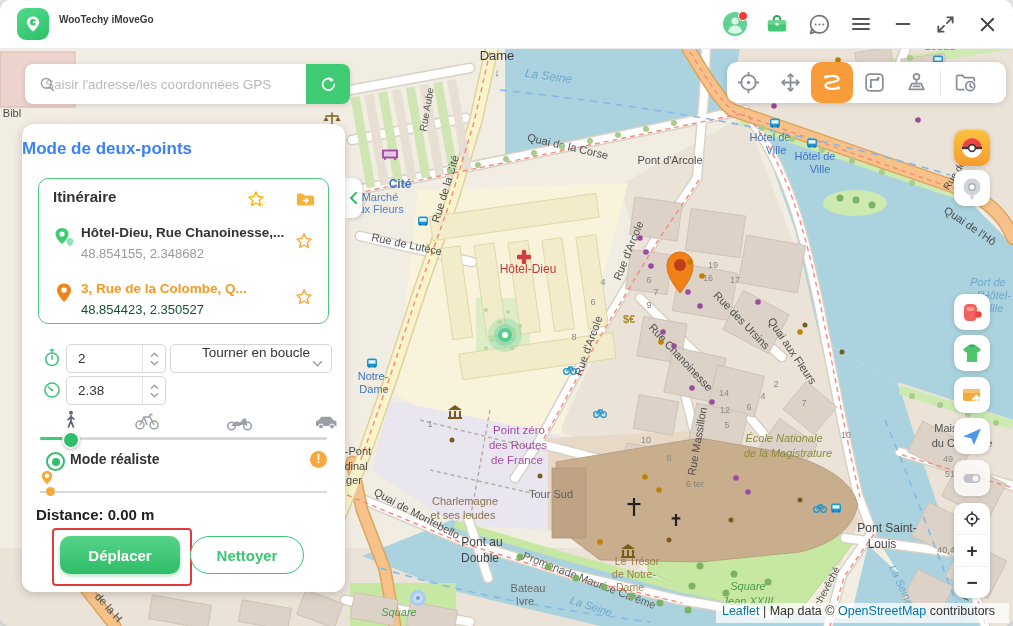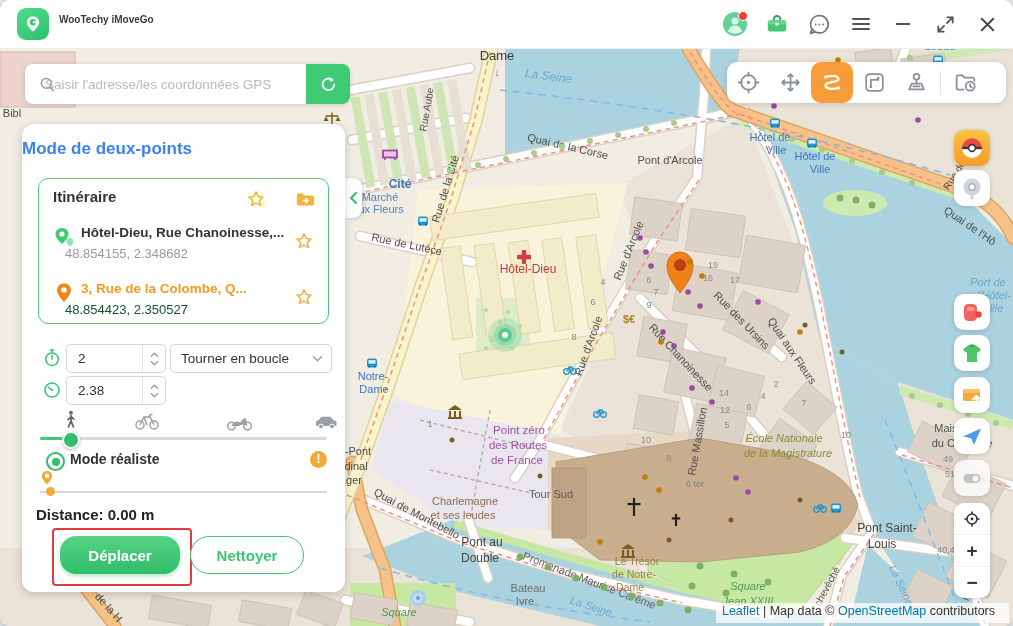--- a/index.html
+++ b/index.html
@@ -15,39 +15,39 @@
   .searchbar{position:absolute;left:25px;top:64px;width:325px;height:40px;background:#fff;border-radius:8px;box-shadow:0 1px 5px rgba(0,0,0,.15);z-index:20;display:flex;align-items:center;}
   .searchbar input{border:0;outline:0;flex:1;margin-left:18px;font-size:13.5px;color:#444;background:transparent;}
   .searchbar input::placeholder{color:#b9b9b9;}
   .search-go{position:absolute;right:0;top:0;width:44px;height:40px;background:#3ecb74;border-radius:0 8px 8px 0;display:flex;align-items:center;justify-content:center;cursor:pointer;}
   
   .panel{position:absolute;left:22px;top:124px;width:323px;height:468px;background:#fff;border-radius:12px;box-shadow:0 2px 10px rgba(0,0,0,.18);z-index:20;}
   .panel-title{position:absolute;left:0;top:15px;width:100%;text-align:left;font-size:17px;font-weight:bold;color:#3b82f6;}
   .route-card{position:absolute;left:16px;top:54px;width:289px;height:144px;border:1.5px solid #4ec880;border-radius:10px;}
   .route-h{position:absolute;left:14px;top:9px;font-size:15px;font-weight:bold;color:#333;}
   .rname{position:absolute;left:42px;width:205px;font-size:13.5px;font-weight:bold;color:#333;white-space:nowrap;overflow:hidden;}
-  .rcoord{position:absolute;left:26px;font-size:13px;color:#9a9a9a;}
+  .rcoord{position:absolute;left:42px;font-size:13px;color:#9a9a9a;}
   .spin{position:absolute;width:98px;height:27px;border:1px solid #d6d6d6;border-radius:5px;display:flex;align-items:center;}
   .spin input{border:0;outline:0;width:58px;margin-left:9px;font-size:13.5px;color:#333;background:transparent;}
   .spin .arr{margin-left:auto;width:22px;height:100%;border-left:1px solid #e4e4e4;display:flex;flex-direction:column;align-items:center;justify-content:center;gap:2px;cursor:pointer;}
   .sel{position:absolute;width:160px;height:27px;border:1px solid #d6d6d6;border-radius:5px;display:flex;align-items:center;font-size:13.5px;color:#333;cursor:pointer;}
   .sel span{margin-left:10px;}
   .sel svg{margin-left:auto;margin-right:8px;}
   .slider-track{position:absolute;left:18px;top:313px;width:287px;height:3px;background:#d9d9d9;border-radius:2px;}
   .slider-fill{position:absolute;left:0;top:0;height:3px;width:28px;background:#3ecb74;border-radius:2px;}
   .slider-knob{position:absolute;left:22px;top:-6px;width:14px;height:14px;border-radius:50%;background:#2fbf68;border:2.5px solid #fff;box-shadow:0 1px 3px rgba(0,0,0,.3);cursor:pointer;}
   .radio{position:absolute;left:24px;top:328px;width:15px;height:15px;border:2px solid #2fbf68;border-radius:50%;display:flex;align-items:center;justify-content:center;cursor:pointer;}
   .radio i{width:8px;height:8px;border-radius:50%;background:#2fbf68;}
   .mode-label{position:absolute;left:48px;top:327px;font-size:14px;font-weight:bold;color:#333;}
   .warn{position:absolute;right:18px;top:327px;width:17px;height:17px;border-radius:50%;background:#f5a83c;color:#fff;font-size:12px;font-weight:bold;text-align:center;line-height:17px;}
   .pline{position:absolute;left:18px;top:367px;width:287px;height:2px;background:#d9d9d9;}
   .pdot{position:absolute;left:24px;top:363px;width:9px;height:9px;border-radius:50%;background:#f5a83c;}
   .distance{position:absolute;left:14px;top:382px;font-size:15px;font-weight:bold;color:#222;}
   .redbox{position:absolute;left:30px;top:404px;width:136px;height:54px;border:2.5px solid #e23b3b;border-radius:4px;}
-  .btn-move{position:absolute;left:38px;top:412px;width:120px;height:38px;border-radius:16px;background:linear-gradient(180deg,#55d287,#2fbd68);color:#fff;font-size:15px;font-weight:bold;border:0;cursor:pointer;box-shadow:0 2px 4px rgba(47,189,104,.4);text-align:center;}
+  .btn-move{position:absolute;left:38px;top:412px;width:120px;height:38px;border-radius:10px;background:linear-gradient(180deg,#55d287,#2fbd68);color:#fff;font-size:15px;font-weight:bold;border:0;cursor:pointer;box-shadow:0 2px 4px rgba(47,189,104,.4);text-align:center;}
   .btn-clear{position:absolute;left:168px;top:412px;width:114px;height:38px;border-radius:19px;background:#fff;color:#3cc573;font-size:15px;font-weight:bold;border:1.5px solid #3cc573;cursor:pointer;}
   .collapse{position:absolute;left:345px;top:178px;width:17px;height:40px;background:#fff;border-radius:0 9px 9px 0;box-shadow:2px 1px 4px rgba(0,0,0,.15);z-index:19;display:flex;align-items:center;justify-content:center;color:#2fbf68;font-size:13px;font-weight:bold;cursor:pointer;}
   
   .toolbar{position:absolute;left:727px;top:62px;width:279px;height:41px;background:#fff;border-radius:10px;box-shadow:0 1px 6px rgba(0,0,0,.15);z-index:20;display:flex;align-items:center;padding:0;}
   .tool{width:42px;height:41px;display:flex;align-items:center;justify-content:center;cursor:pointer;}
   .tool.active{background:#f89c3a;border-radius:10px;width:42px;height:41px;}
   .tdiv{width:1px;height:24px;background:#e3e3e3;margin:0 3px;}
   
   .sq{position:absolute;width:36px;height:36px;background:#fff;border-radius:10px;box-shadow:0 1px 5px rgba(0,0,0,.18);z-index:20;display:flex;align-items:center;justify-content:center;cursor:pointer;}
   .sq.amber{background:linear-gradient(180deg,#fbc13e,#f59d2c);}
@@ -770,21 +770,21 @@
       <input value="2" style="">
       <div class="arr">
         <svg width="9" height="6" viewBox="0 0 10 6" fill="none" stroke="#9aa0a8" stroke-width="1.6">
             <path d="M1,5 L5,1 L9,5"></path>
           </svg>
         <svg width="9" height="6" viewBox="0 0 10 6" fill="none" stroke="#9aa0a8" stroke-width="1.6">
             <path d="M1,1 L5,5 L9,1"></path>
           </svg>
       </div>
     </div>
-    <div class="sel" style="left:148px;top:220px;">
+    <div class="sel" style="left:148px;top:220px;flex-direction:column;">
       <span>Tourner en boucle</span>
       <svg width="11" height="7" viewBox="0 0 12 8" fill="none" stroke="#9aa0a8" stroke-width="1.7">
           <path d="M1,1.5 L6,6.5 L11,1.5"></path>
         </svg>
     </div>
 
     <svg class="abs" style="left:20px;top:256px;" width="20" height="20" viewBox="0 0 24 24" fill="none" stroke="#3cc573" stroke-width="1.8">
         <circle cx="12" cy="12" r="8.5"></circle>
         <path d="M12,12 L7.5,8.5" stroke-linecap="round"></path>
         <circle cx="12" cy="12" r="1.4" fill="#3cc573" stroke="none"></circle>

